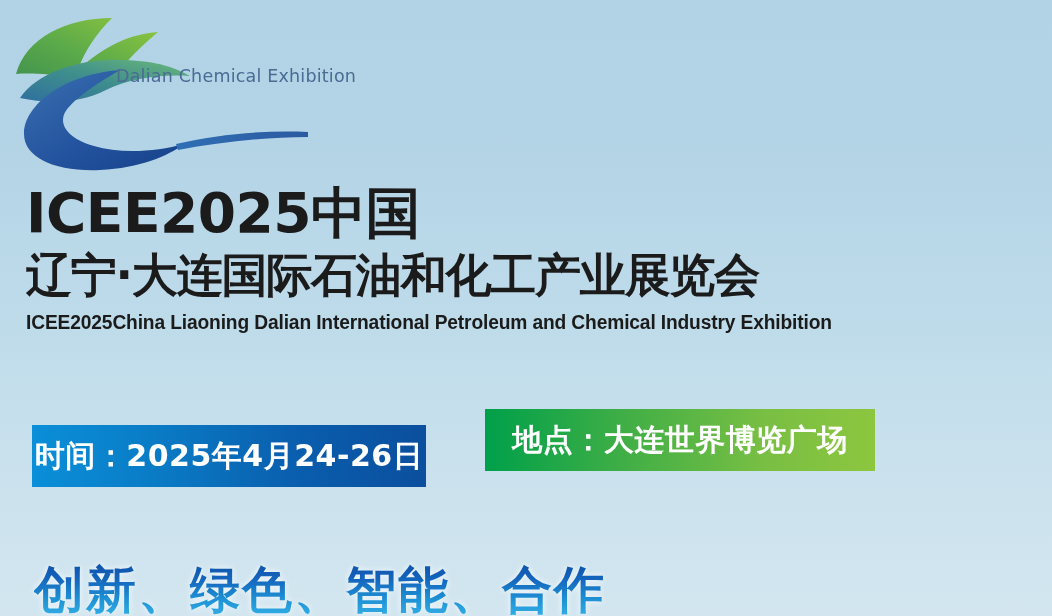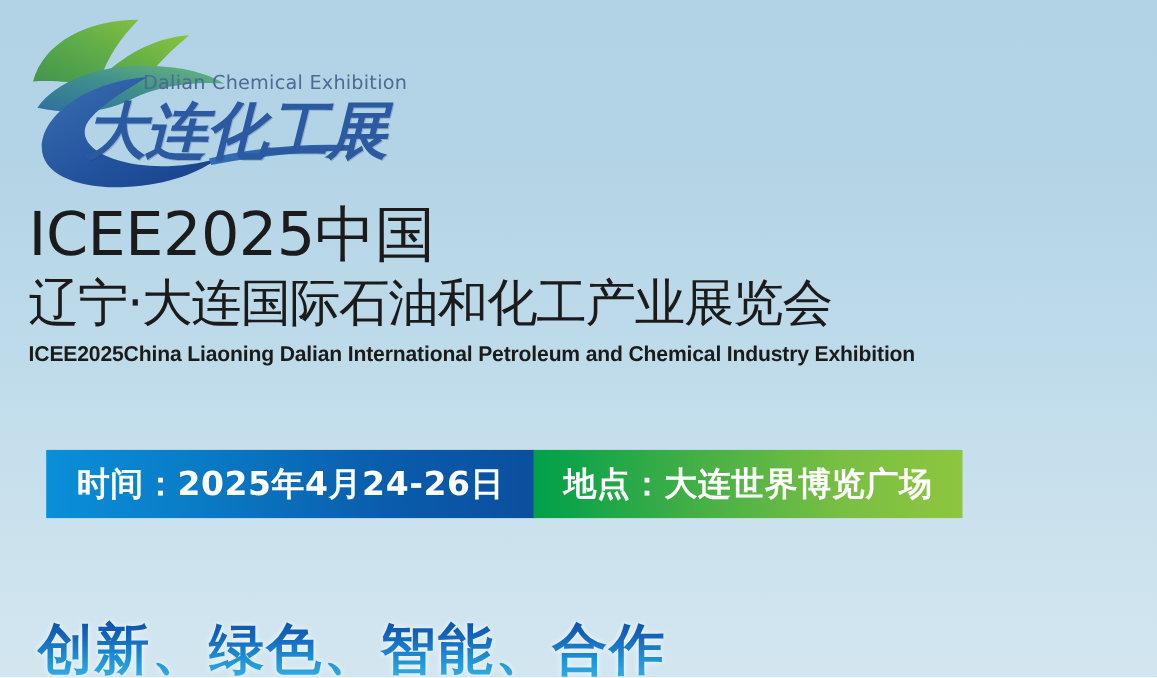--- a/index.html
+++ b/index.html
@@ -22,21 +22,21 @@
         #b3d4e6 22%,
         #bedbea 52%,
         #c9e1ed 74%,
         #d3e6f0 100%);
     overflow: hidden;
   }
 
   
   #logo {
     position: absolute;
-    left: 22px;
+    left: 8px;
     top: 12px;
     width: 320px;
     height: 160px;
     text-decoration: underline;
   }
   #logo-mark {
     position: absolute;
     left: 0;
     top: 0;
     width: 320px;
@@ -68,21 +68,21 @@
 
   
   #title-block {
     position: absolute;
     left: 26px;
     top: 182px;
     width: 1000px;
   }
   .title-cn {
     color: #1b1b1b;
-    font-weight: normal;
+    font-weight: bold;
     font-family: "DejaVu Sans", "Liberation Sans", sans-serif;
     white-space: nowrap;
   }
   #title-line1 {
     font-size: 55px;
     line-height: 62px;
     letter-spacing: -0.5px;
   }
   #title-line2 {
     font-size: 46px;
@@ -116,23 +116,24 @@
     align-items: center;
     justify-content: center;
     color: #ffffff;
     font-size: 30px;
     font-weight: bold;
     letter-spacing: 0.5px;
     font-family: "DejaVu Sans", "Liberation Sans", sans-serif;
     white-space: nowrap;
   }
   #badge-date {
-    left: 10px;
-    width: 444px;
+    left: 0;
+    width: 394px;
     background: linear-gradient(90deg, #0a8fd8 0%, #0a7cc6 30%, #0a5cac 70%, #0b4f9e 100%);
+    margin-top: 16px;
   }
   #badge-venue {
     left: 453px;
     width: 390px;
     background: linear-gradient(90deg, #00a04a 0%, #3fae46 35%, #79bf43 72%, #8dc63f 100%);
   }
 
   
   #slogan {
     position: absolute;
@@ -191,21 +192,20 @@
                C 154 62, 122 66, 98 78 C 70 92, 40 92, 12 86 Z" fill="url(#gLeaf2)"></path>
 
       <path d="M112 58 C 58 62, 16 92, 16 122 C 16 146, 48 160, 92 158
                C 132 156, 160 144, 176 132 C 148 140, 112 142, 86 134
                C 58 126, 48 110, 60 96 C 72 82, 92 70, 112 58 Z" fill="url(#gWave)"></path>
 
       <path d="M168 132 C 210 122, 258 118, 300 120 L 300 125 C 258 125, 212 130, 170 138 Z" fill="url(#gUnder)"></path>
     </svg>
 
     <div id="logo-en">Dalian Chemical Exhibition</div>
-    <div id="logo-cn">大连化工展</div>
   </div>
 
   <div id="title-block">
     <div id="title-line1" class="title-cn">ICEE2025中国</div>
     <div id="title-line2" class="title-cn">辽宁·大连国际石油和化工产业展览会</div>
     <div id="title-en">ICEE2025China Liaoning Dalian International Petroleum and Chemical Industry Exhibition</div>
   </div>
 
   <div id="badges">
     <div id="badge-date" class="badge">时间：2025年4月24-26日</div>

